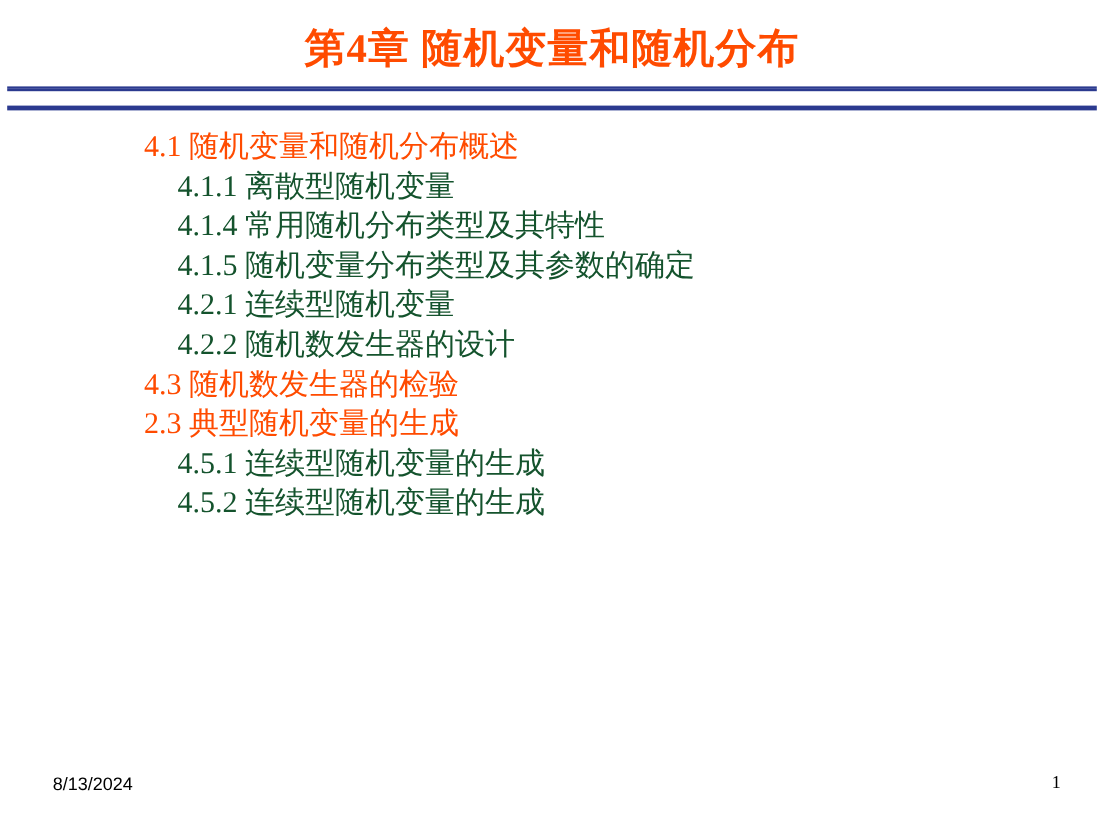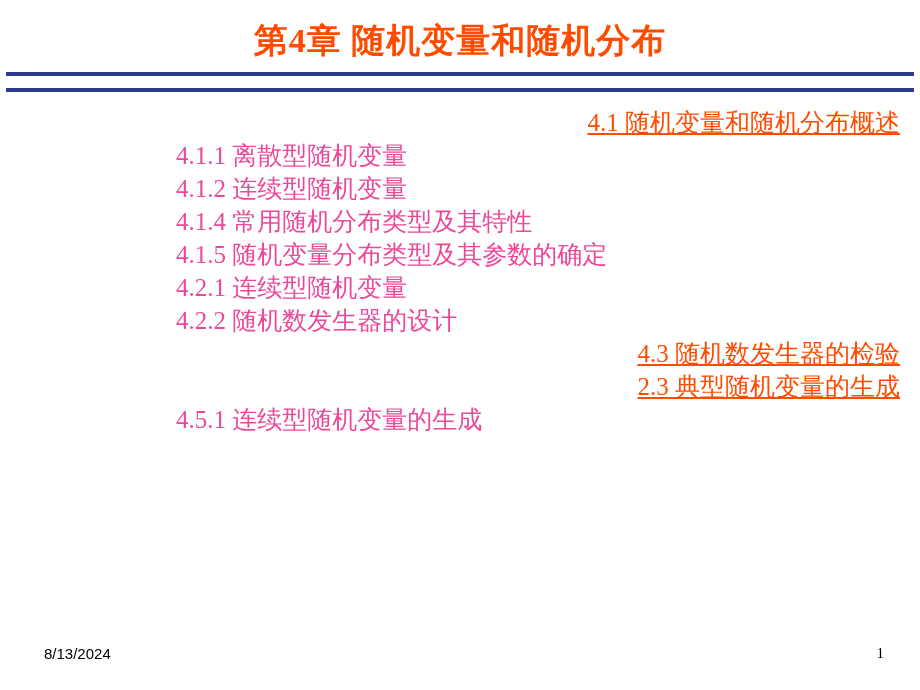--- a/index.html
+++ b/index.html
@@ -51,27 +51,25 @@
     width: 780px;
   }
   .line {
     font-size: 25px;
     line-height: 33px;
     white-space: nowrap;
     font-family: "Liberation Serif", serif;
   }
   .lvl1 {
     color: #ff4b00;
-    text-decoration: underline;
     margin-left: 0px;
-    text-align: right;
   }
   .lvl2 {
-    color: #ec4899;
-    margin-left: 56px;
+    color: #14532d;
+    margin-left: 28px;
   }
   .footer-date {
     position: absolute;
     left: 44px;
     bottom: 28px;
     font-size: 15px;
     color: #000000;
     font-family: Liberation Sans, sans-serif;
   }
   .footer-page {
@@ -89,26 +87,26 @@
 <div class="slide">
 
   <div class="title">第4章  随机变量和随机分布</div>
 
   <div class="rule rule-top"></div>
   <div class="rule rule-bottom"></div>
 
   <div class="content">
     <div class="line lvl1">4.1  随机变量和随机分布概述</div>
     <div class="line lvl2">4.1.1  离散型随机变量</div>
-    <div class="line lvl2">4.1.2  连续型随机变量</div>
     <div class="line lvl2">4.1.4  常用随机分布类型及其特性</div>
     <div class="line lvl2">4.1.5  随机变量分布类型及其参数的确定</div>
     <div class="line lvl2">4.2.1  连续型随机变量</div>
     <div class="line lvl2">4.2.2  随机数发生器的设计</div>
     <div class="line lvl1">4.3  随机数发生器的检验</div>
     <div class="line lvl1">2.3  典型随机变量的生成</div>
     <div class="line lvl2">4.5.1  连续型随机变量的生成</div>
+    <div class="line lvl2">4.5.2  连续型随机变量的生成</div>
   </div>
 
   <div class="footer-date">8/13/2024</div>
   <div class="footer-page">1</div>
 
 </div>
 
 </body></html>

